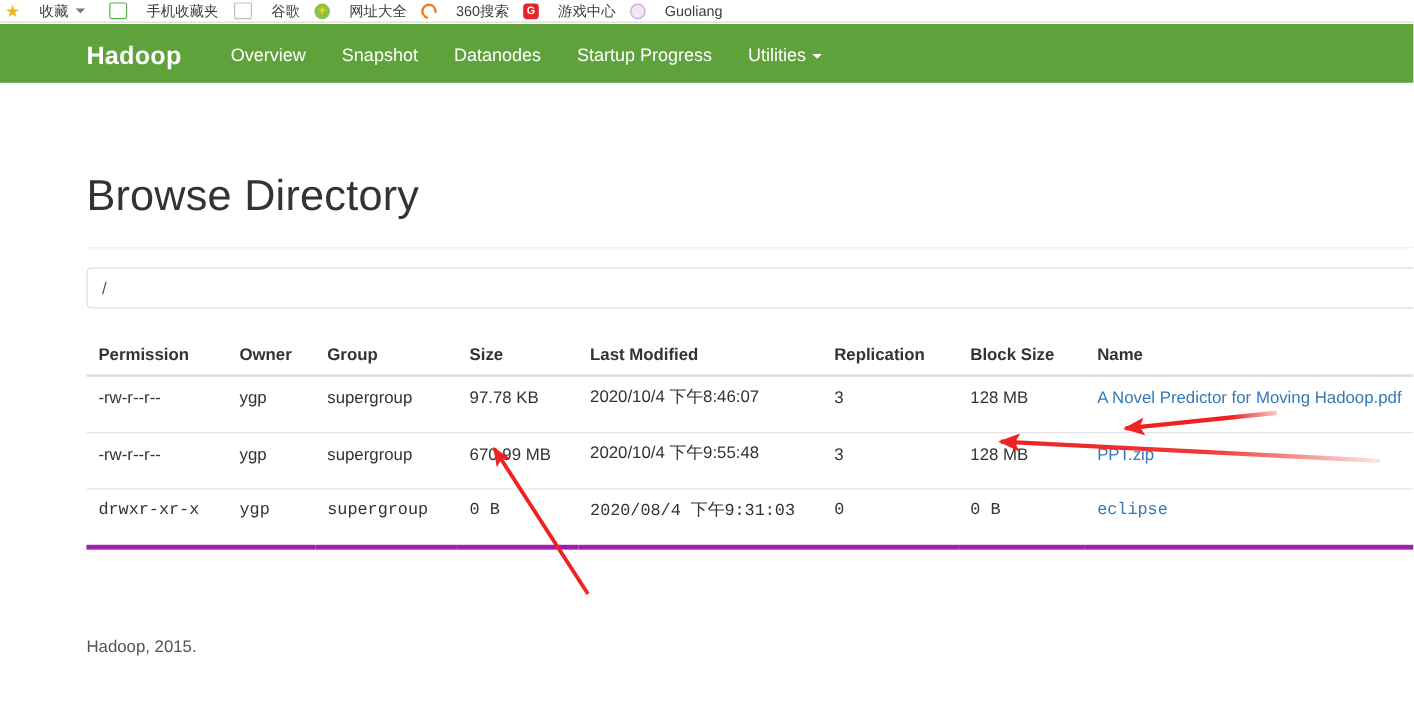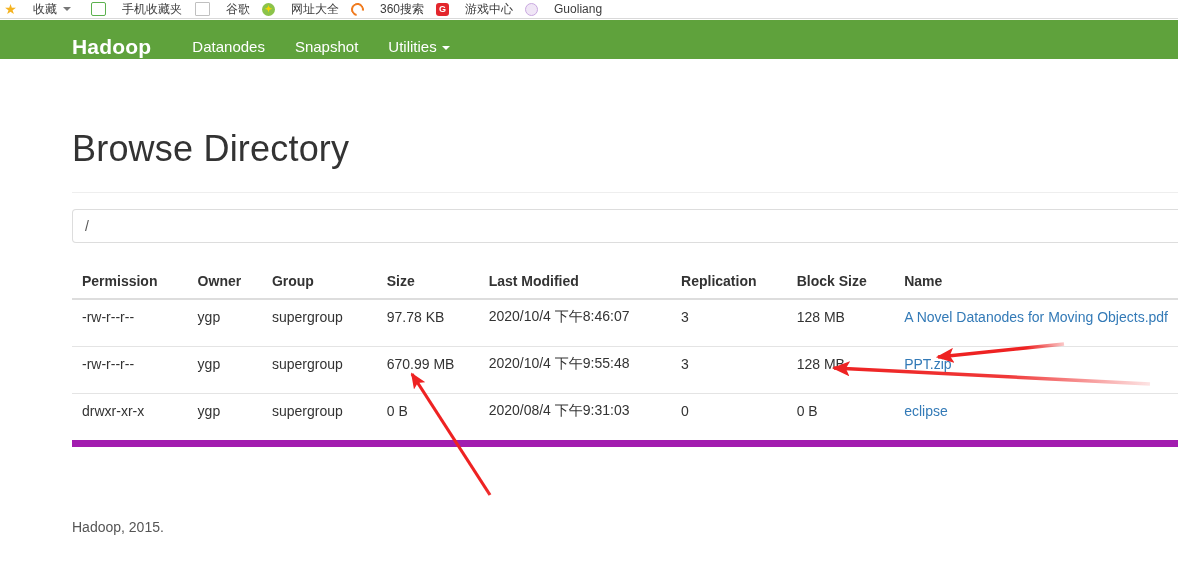--- a/index.html
+++ b/index.html
@@ -109,21 +109,21 @@
     border: 1.5px solid #c9a8e0;
     border-radius: 50%;
     width: 13px; height: 13px;
     box-sizing: border-box;
   }
 
   
   .navbar {
     position: absolute;
     left: 0; top: 20px;
-    width: 1178px; height: 39px;
+    width: 1178px; height: 49px;
     background: #5fa23c;
     box-sizing: border-box;
   }
   .navbar-inner {
     display: flex;
     align-items: center;
     height: 53px;
     padding-left: 72px;
   }
   .brand {
@@ -149,21 +149,21 @@
     border-right: 4px solid transparent;
     border-top: 4px solid #ffffff;
     margin-left: 5px;
     vertical-align: middle;
   }
 
   
   .container {
     position: absolute;
     left: 72px;
-    top: 73px;
+    top: 87px;
     width: 1106px;
   }
   .page-title {
     font-size: 36px;
     font-weight: normal;
     color: #333333;
     margin: 55px 0 0 0;
     letter-spacing: 0.2px;
   }
   .title-rule {
@@ -204,21 +204,21 @@
     border-bottom: 2px solid #dddddd;
     white-space: nowrap;
   }
   .fs-table td {
     padding: 8px 10px 20px 10px;
     border-bottom: 1px solid #e4e4e4;
     color: #333333;
     white-space: nowrap;
     vertical-align: middle;
   }
-  .fs-table tr:last-child td { border-bottom: 7px solid #a21caf; }
+  .fs-table tr:last-child td { border-bottom: 4px solid #a21caf; font-family: Liberation Mono, monospace; }
   .col-perm { width: 110px; }
   .col-owner { width: 62px; }
   .col-group { width: 112px; }
   .col-size { width: 92px; }
   .col-mod { width: 195px; }
   .col-repl { width: 110px; }
   .col-block { width: 100px; }
   .col-name { width: auto; }
   a.file-link {
     color: #337ab7;
@@ -279,22 +279,24 @@
   <div class="bm-item">
     <span class="ico ico-violet"></span>
     <span class="bm-label">Guoliang</span>
   </div>
 
 </div>
 
 <div class="navbar">
   <div class="navbar-inner">
     <div class="brand">Hadoop</div>
+    <div class="nav-link">Overview</div>
+    <div class="nav-link">Snapshot</div>
     <div class="nav-link">Datanodes</div>
-    <div class="nav-link">Snapshot</div>
+    <div class="nav-link">Startup Progress</div>
     <div class="nav-link"><span>Utilities</span><span class="nav-caret"></span></div>
   </div>
 </div>
 
 <div class="container">
 
   <h1 class="page-title">Browse Directory</h1>
   <hr class="title-rule">
 
   <input class="path-input" type="text" value="/" style="">
@@ -314,21 +316,21 @@
     </thead>
     <tbody>
       <tr>
         <td>-rw-r--r--</td>
         <td>ygp</td>
         <td>supergroup</td>
         <td>97.78 KB</td>
         <td>2020/10/4 下午8:46:07</td>
         <td>3</td>
         <td>128 MB</td>
-        <td><a class="file-link">A Novel Datanodes for Moving Objects.pdf</a></td>
+        <td><a class="file-link">A Novel Predictor for Moving Hadoop.pdf</a></td>
       </tr>
       <tr>
         <td>-rw-r--r--</td>
         <td>ygp</td>
         <td>supergroup</td>
         <td>670.99 MB</td>
         <td>2020/10/4 下午9:55:48</td>
         <td>3</td>
         <td>128 MB</td>
         <td><a class="file-link">PPT.zip</a></td>

